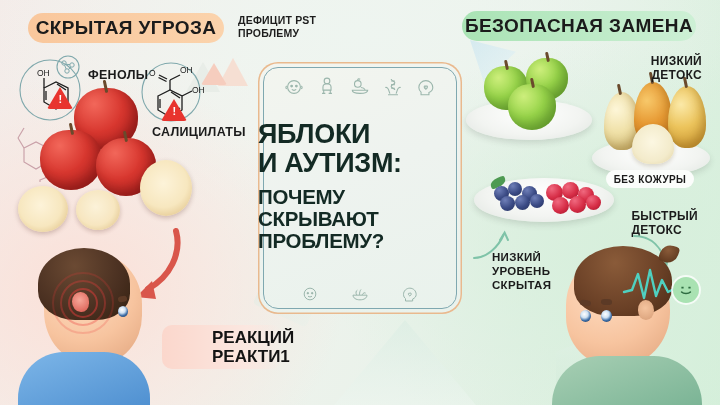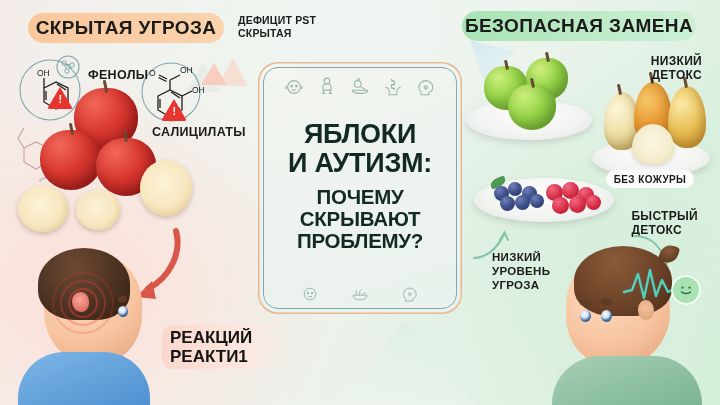--- a/index.html
+++ b/index.html
@@ -91,21 +91,21 @@
   }
   .icon-row{
     position:absolute;display:flex;align-items:center;justify-content:center;
     gap:11px;left:0;right:0;
   }
   #icon-row-top{top:14px;}
   #icon-row-bottom{top:222px;gap:30px;}
   .icon-row svg{display:block;}
 
   #main-title{
-    position:absolute;left:0;right:0;top:58px;text-align:center;
+    position:absolute;left:0;right:0;top:58px;text-align:left;
     color:#132a24;font-weight:bold;line-height:1.06;letter-spacing:-.3px;
   }
   #main-title .l1{font-size:27px;display:block;}
   #main-title .l2{font-size:27px;display:block;}
   #main-title .l3{font-size:20.5px;display:block;margin-top:9px;}
   #main-title .l4{font-size:20.5px;display:block;}
 
   
   #lbl-low-detox{right:18px;top:54px;font-size:12px;text-align:right;line-height:1.2;}
   #lbl-fast-detox{right:22px;top:209px;font-size:12px;text-align:left;line-height:1.2;}
@@ -115,21 +115,21 @@
     background:#fbfdfb;border-radius:9px;font-size:10px;
   }
 
   
   #txt-reaction{
     position:absolute;left:162px;top:325px;width:120px;height:44px;
     border-radius:10px;background:linear-gradient(90deg,#fbd7cc,#fbe7e0 70%,rgba(251,231,224,0));
     display:flex;flex-direction:column;align-items:flex-start;justify-content:center;
     padding-left:8px;box-sizing:border-box;
   }
-  #txt-reaction span{font-size:17px;font-weight:bold;color:#141414;line-height:1.14;}
+  #txt-reaction span{font-size:17px;font-weight:bold;color:#141414;line-height:1.14;margin-left:42px;}
   #txt-safe{
     position:absolute;left:404px;top:325px;width:164px;height:46px;
     border-radius:10px;background:linear-gradient(90deg,rgba(205,240,213,0),#bfeccb 35%,#cdf0d5);
     display:flex;flex-direction:column;align-items:center;justify-content:center;
   }
   #txt-safe span{font-size:16px;font-weight:bold;color:#141414;line-height:1.16;}
 
   
   .art{position:absolute;}
   .plate{
@@ -195,21 +195,21 @@
   <div class="poly b"></div>
   <div class="poly c"></div>
   <div class="poly d"></div>
   <div class="poly e"></div>
   <div class="poly f"></div>
 
   <div class="badge-pill" id="badge-safe">БЕЗОПАСНАЯ ЗАМЕНА</div>
   <div class="badge-pill" id="badge-threat">СКРЫТАЯ УГРОЗА</div>
   <div id="pst-note">
     <div>ДЕФИЦИТ PST</div>
-    <div>СКРЫТАЯ</div>
+    <div>ПРОБЛЕМУ</div>
   </div>
 
   <svg class="chem-svg" viewBox="0 0 250 130">
     <g fill="none" stroke="#7fa8ac" stroke-width="1.1">
       <circle cx="46" cy="38" r="30"></circle>
       <circle cx="64" cy="15" r="11"></circle>
       <circle cx="167" cy="40" r="29"></circle>
     </g>
 
     <g fill="none" stroke="#1d1d1d" stroke-width="1.3">
@@ -394,21 +394,21 @@
     <div>ДЕТОКС</div>
   </div>
   <div class="badge-pill" id="badge-nopeel">БЕЗ КОЖУРЫ</div>
   <div class="lbl-dark" id="lbl-fast-detox">
     <div>БЫСТРЫЙ</div>
     <div>ДЕТОКС</div>
   </div>
   <div class="lbl-dark" id="lbl-low-phenols">
     <div>НИЗКИЙ</div>
     <div>УРОВЕНЬ</div>
-    <div>УГРОЗА</div>
+    <div>СКРЫТАЯ</div>
   </div>
 
   <svg style="position:absolute;left:470px;top:218px;width:90px;height:44px;" viewBox="0 0 90 44">
     <path d="M4 40C16 40 28 30 34 16" fill="none" stroke="#7fc3a8" stroke-width="2" stroke-linecap="round"></path>
     <path d="M30 22l4.6-7.4L38 22" fill="none" stroke="#7fc3a8" stroke-width="2" stroke-linecap="round"></path>
   </svg>
   <svg style="position:absolute;left:628px;top:232px;width:60px;height:46px;" viewBox="0 0 60 46">
     <path d="M6 4C24 4 34 16 38 32" fill="none" stroke="#7fc3a8" stroke-width="2" stroke-linecap="round"></path>
     <path d="M31 28l7.4 6 1.4-9" fill="none" stroke="#7fc3a8" stroke-width="2" stroke-linecap="round"></path>
   </svg>

